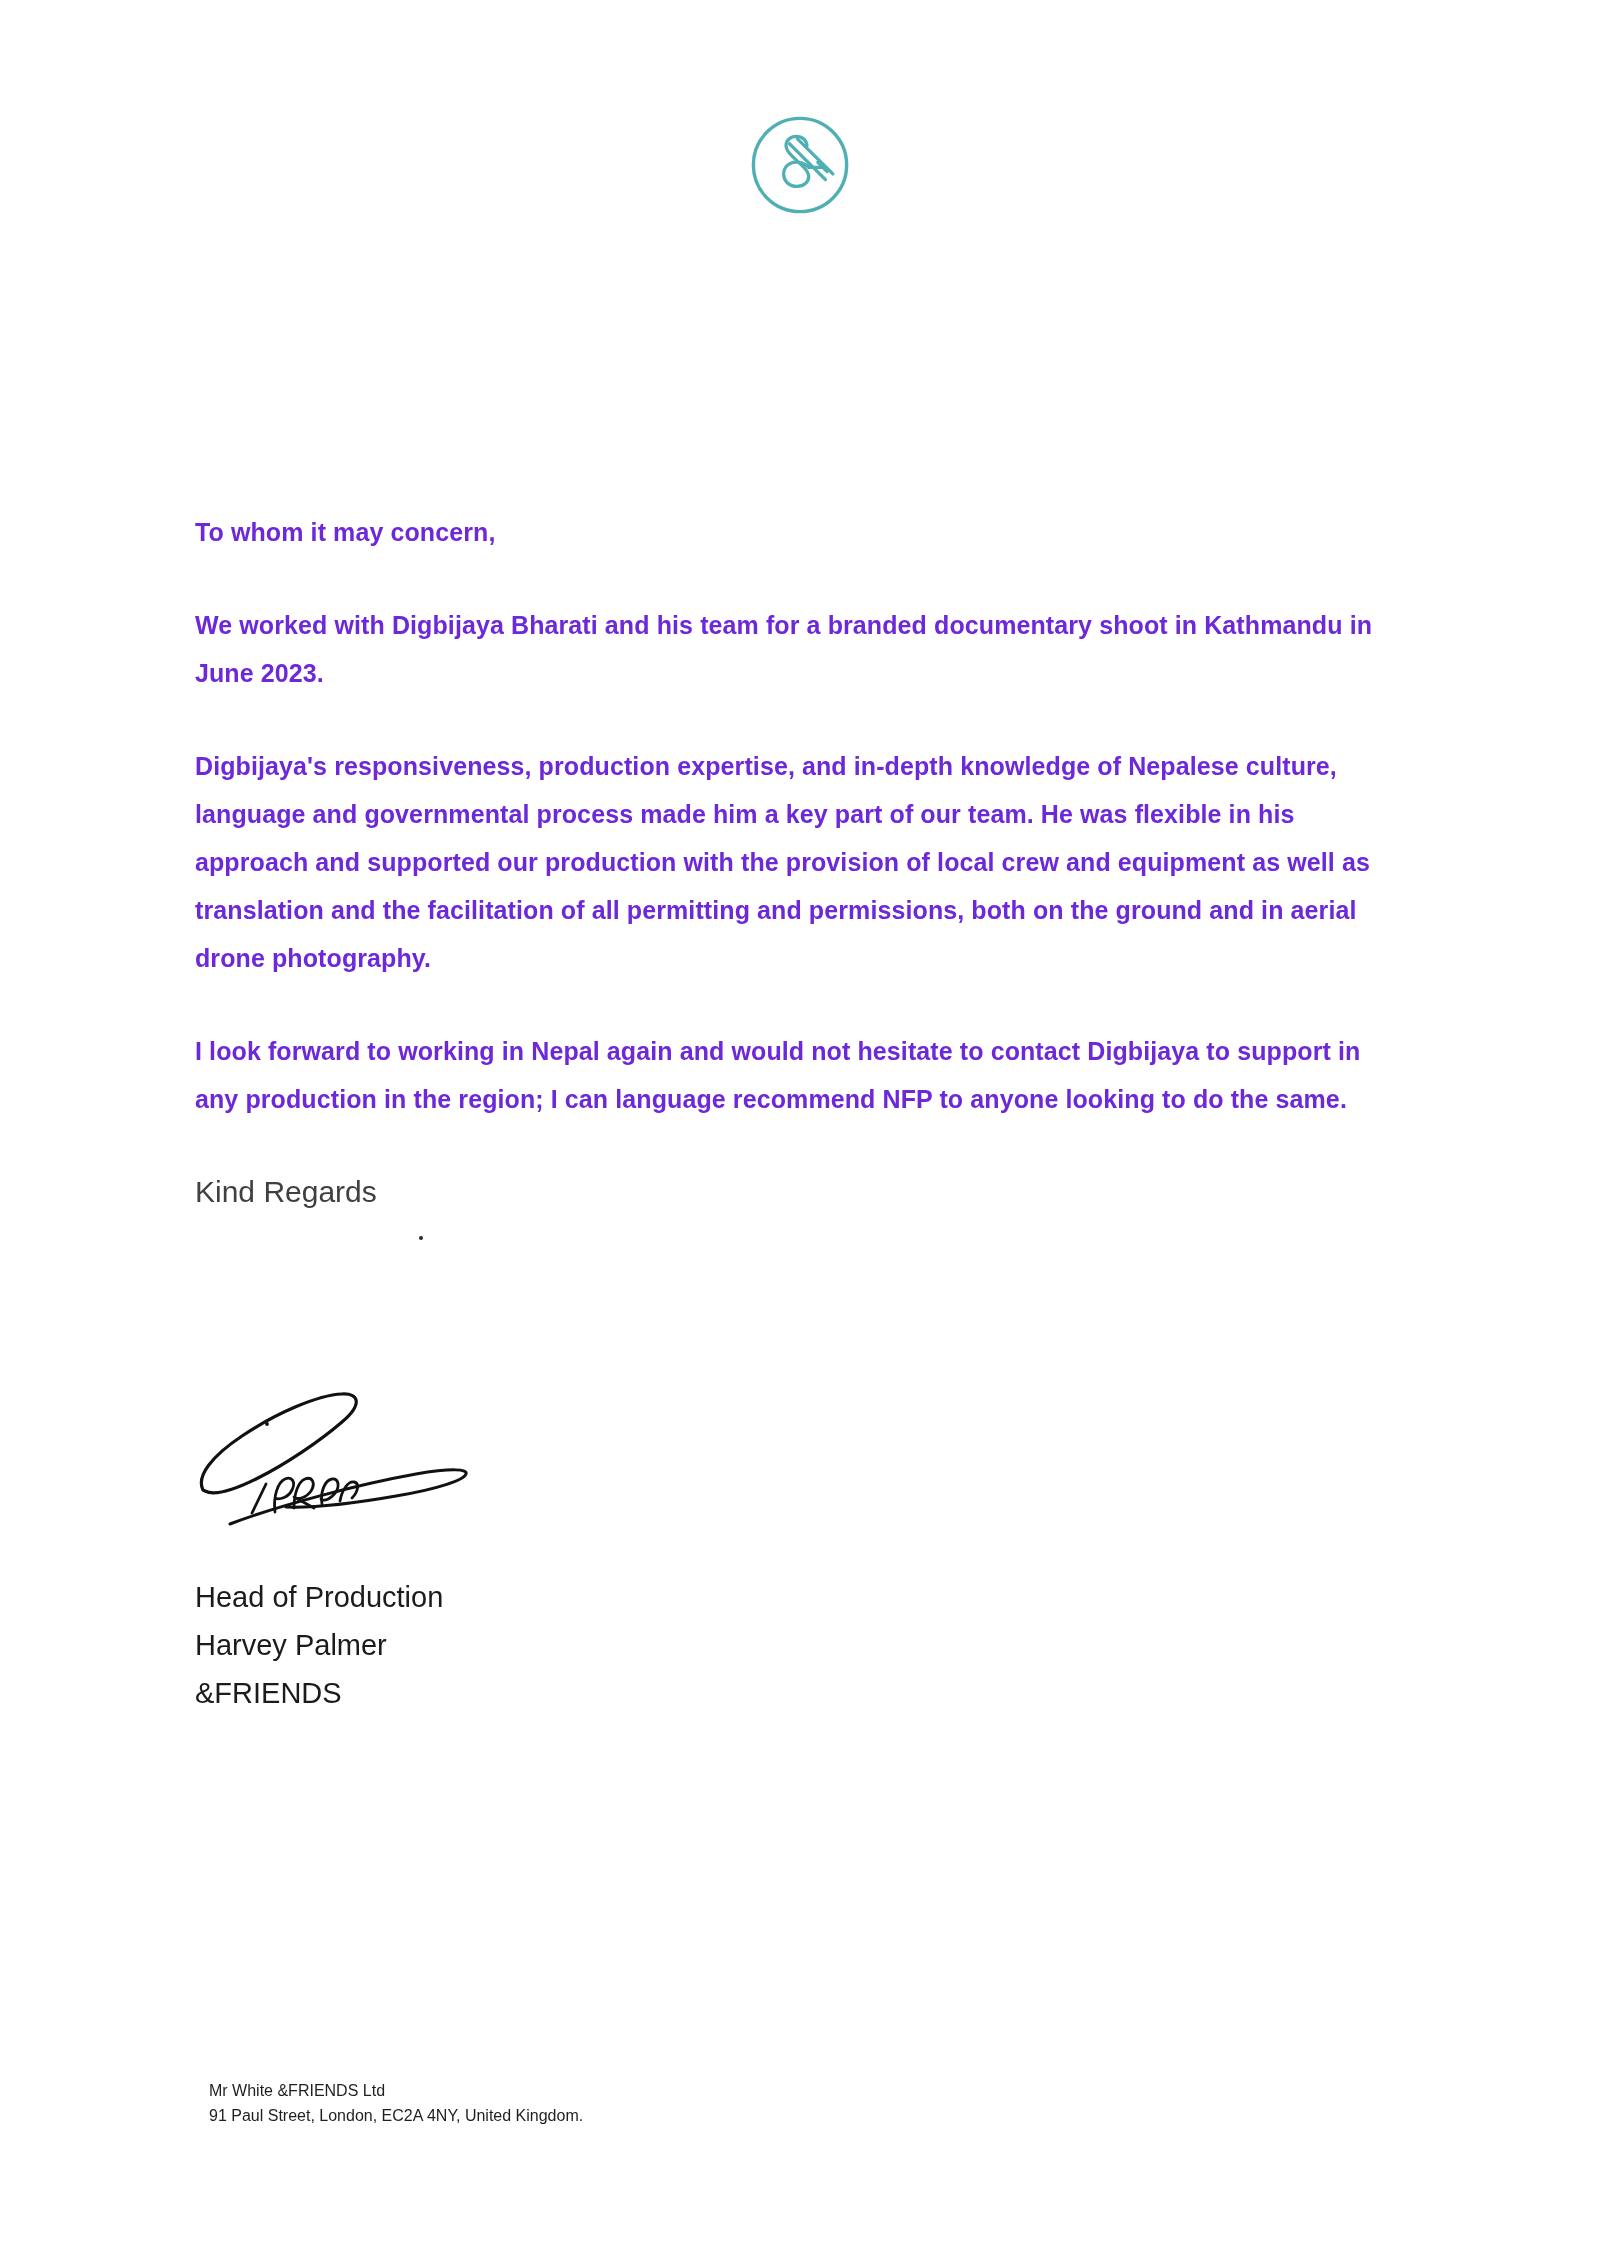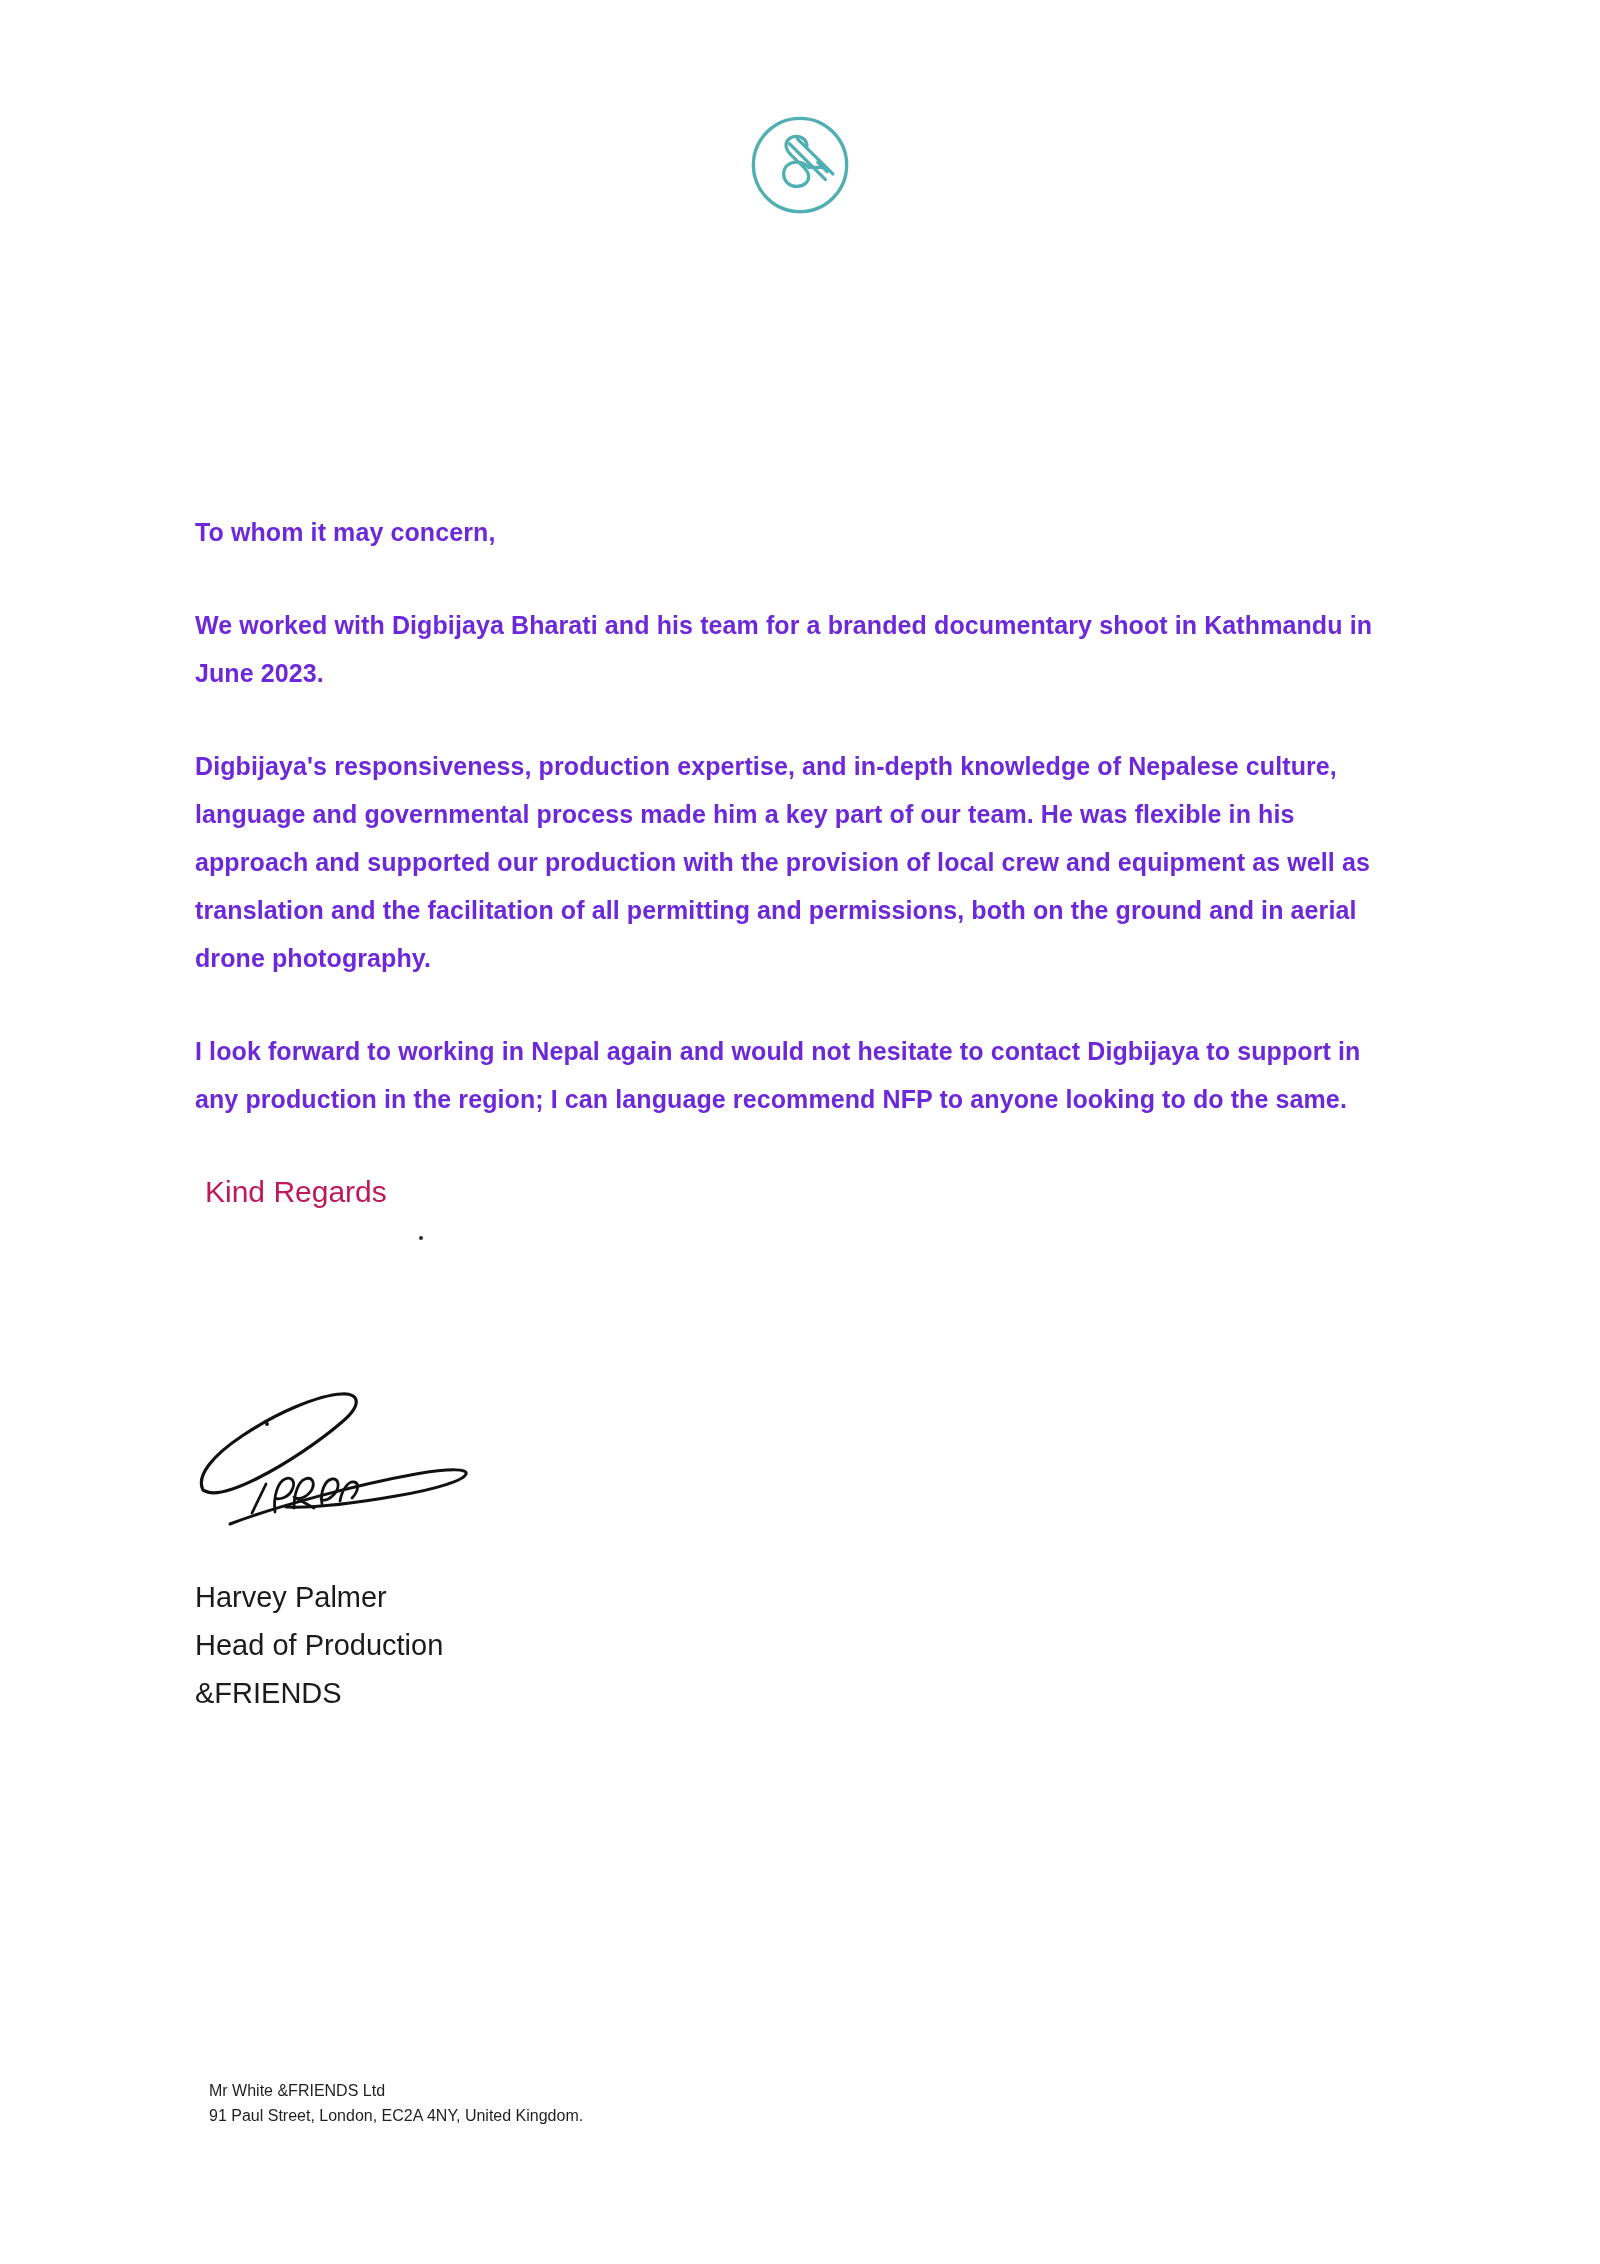--- a/index.html
+++ b/index.html
@@ -53,22 +53,22 @@
     margin: 0 0 45px 0;
     font-weight: 700;
     white-space: pre-wrap;
   }
 
   .para.last { margin-bottom: 45px; }
 
   .closing {
     font-size: 30px;
     line-height: 48px;
-    color: #be185d;
-    margin: 10px;
+    color: #404040;
+    margin: 0;
     font-weight: 400;
   }
 
   .stray-dot {
     position: absolute;
     left: 224px;
     top: 68px;
     width: 4px;
     height: 4px;
     background: #2a2a2a;
@@ -182,22 +182,22 @@
         <path d="M104 136 C104 122, 108 110, 115 107 C122 104, 126 111, 121 119 C116 126, 108 128, 104 125 L124 136" stroke-width="2.8"></path>
         <path d="M132 132 C130 120, 135 108, 142 107 C148 106, 150 113, 146 120 C141 127, 134 130, 131 127" stroke-width="2.8"></path>
         <path d="M150 129 C152 118, 158 109, 164 110 C170 111, 168 120, 162 126" stroke-width="2.8"></path>
 
         <circle cx="77" cy="52" r="1.9" fill="#111111" stroke="none"></circle>
       </g>
     </svg>
   </div>
 
   <div class="signer">
+    <div class="signer-line">Head of Production</div>
     <div class="signer-line">Harvey Palmer</div>
-    <div class="signer-line">Head of Production</div>
     <div class="signer-line">&amp;FRIENDS</div>
   </div>
 
   <div class="footer">
     <div class="footer-line">Mr White &amp;FRIENDS Ltd</div>
     <div class="footer-line">91 Paul Street, London, EC2A 4NY, United Kingdom.</div>
   </div>
 
 </div>
 

